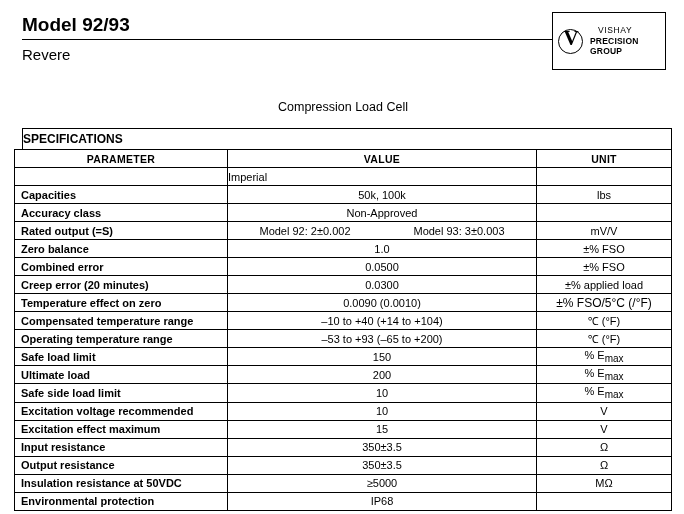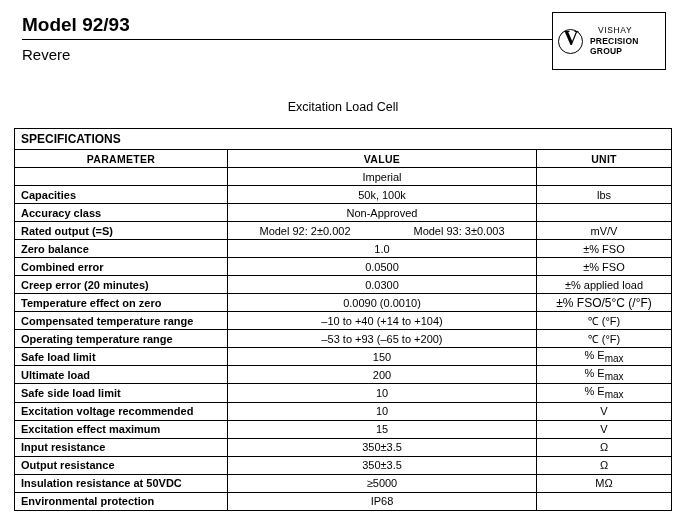--- a/index.html
+++ b/index.html
@@ -110,22 +110,23 @@
     font-size: 12.5px;
     margin: 16px 0 14px 0;
   }
 
   
   .spec-head {
     border: 1px solid #000;
     border-bottom: none;
     font-size: 12px;
     font-weight: bold;
-    padding: 3px 0 3px 6px;
+    padding: 3px 0 3px 0;
     box-sizing: border-box;
+    margin-left: 8px;
   }
   table.spec {
     border-collapse: collapse;
     width: 100%;
     table-layout: fixed;
     font-size: 11px;
   }
   table.spec td {
     border: 1px solid #000;
     padding: 1px 0 1px 0;
@@ -137,21 +138,21 @@
   .c-unit  { text-align: center; }
   .colhead td {
     text-align: center;
     font-weight: bold;
     font-size: 10.5px;
     letter-spacing: 0.3px;
     margin-top: 8px;
   }
   .colhead td.c-param { padding-left: 0 !important; }
   .rowlabel { font-weight: bold; font-size: 11px; }
-  .imperial { text-align: center; font-size: 11px; }
+  .imperial { text-align: left; font-size: 11px; }
   .split-value {
     display: flex;
     width: 100%;
   }
   .split-value > span {
     flex: 1 1 50%;
     text-align: center;
   }
   .unit-small { font-size: 12px; }
   sub { font-size: 10px; }
@@ -174,21 +175,21 @@
         <div class="vee">V</div>
       </div>
       <div class="logo-text">
         <div class="vishay">VISHAY</div>
         <div>PRECISION</div>
         <div>GROUP</div>
       </div>
     </div>
   </div>
 
-  <div class="doc-subtitle">Excitation Load Cell</div>
+  <div class="doc-subtitle">Compression Load Cell</div>
 
   <div class="spec-head">SPECIFICATIONS</div>
 
   <table class="spec">
     <tbody>
       <tr class="colhead">
         <td class="c-param">PARAMETER</td>
         <td class="c-value">VALUE</td>
         <td class="c-unit">UNIT</td>
       </tr>

